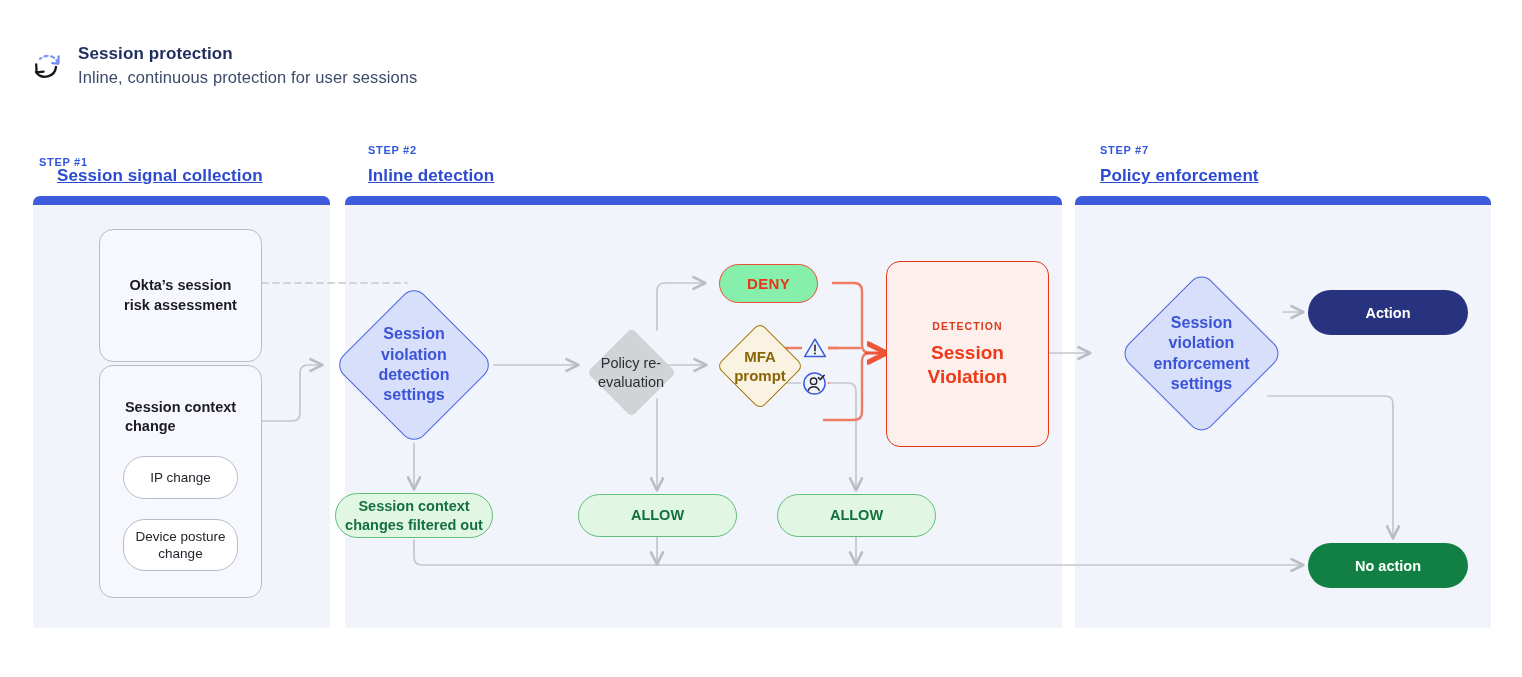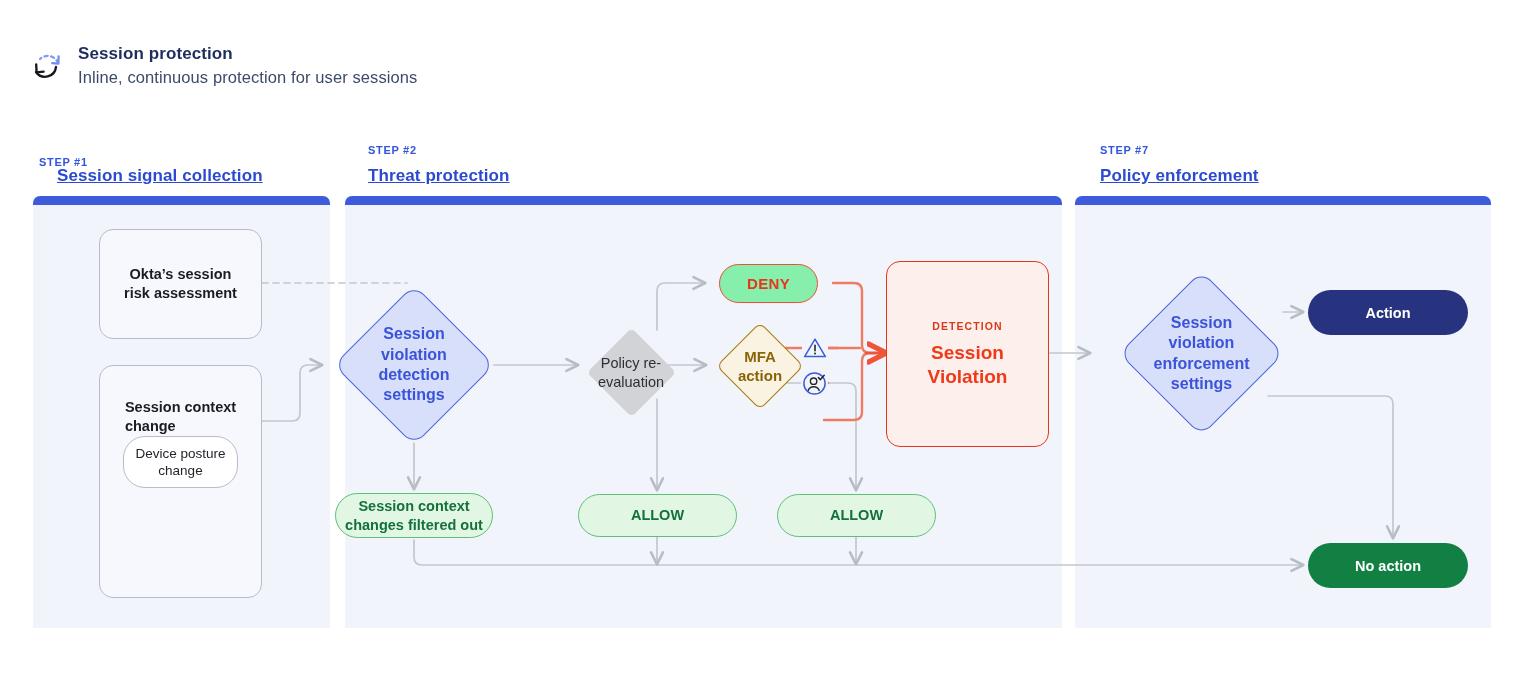--- a/index.html
+++ b/index.html
@@ -92,21 +92,21 @@
     </div>
     <div>
       <div class="header-title">Session protection</div>
       <div class="header-sub">Inline, continuous protection for user sessions</div>
     </div>
   </div>
 
   <div class="step-label" style="left:39px; top:144px;margin-top:12px;">STEP #1</div>
   <div class="step-title" style="left:57px; top:166px;">Session signal collection</div>
   <div class="step-label" style="left:368px; top:144px;">STEP #2</div>
-  <div class="step-title" style="left:368px; top:166px;">Threat protection</div>
+  <div class="step-title" style="left:368px; top:166px;">Inline detection</div>
   <div class="step-label" style="left:1100px; top:144px;">STEP #7</div>
   <div class="step-title" style="left:1100px; top:166px;">Policy enforcement</div>
 
   <div class="panel" style="left:33px;  top:196px; width:297px;  height:432px;"></div>
   <div class="panel" style="left:345px; top:196px; width:717px;  height:432px;"></div>
   <div class="panel" style="left:1075px;top:196px; width:416px;  height:432px;"></div>
 
   <svg class="edges">
     <defs>
       <marker id="ah-gray" markerWidth="9" markerHeight="9" refX="7.4" refY="4.5" orient="auto">
@@ -160,29 +160,32 @@
 
     <g fill="none" stroke="#ee7b63" stroke-width="2.4" stroke-linecap="round">
       <path d="M786,348 L802,348"></path>
       <path d="M828,348 L860,348"></path>
     </g>
     <g fill="none" stroke="#c3c6cc" stroke-width="1.7" stroke-linecap="round">
       <path d="M786,383 L801,383"></path>
     </g>
   </svg>
 
-  <div class="node card" style="left:99px; top:229px; width:163px; height:110px;">
+  <div class="node card" style="left:99px; top:229px; width:163px; height:133px;">
     <span class="card-label" style="white-space:pre-line;">Okta’s session
 risk assessment</span>
   </div>
 
   <div class="card" style="position:absolute; left:99px; top:365px; width:163px; height:233px; display:flex; flex-direction:column; align-items:center;">
     <span class="card-label" style="margin-top:32px; white-space:pre-line;">Session context
 change</span>
-    <div class="node chip" style="position:relative; left:0; top:0; margin-top:0; width:115px; height:52px; display:flex;">
+    <div class="node chip" style="position:relative; left:0; top:0; margin-top:20px; width:115px; height:43px; display:flex;">
+      <span style="white-space:pre-line;">IP change</span>
+    </div>
+    <div class="node chip" style="position:relative; left:0; top:0; margin-top:20px; width:115px; height:52px; display:flex;">
       <span style="white-space:pre-line;">Device posture
 change</span>
     </div>
   </div>
 
   <div class="diamond-wrap" style="left:357px; top:308px; width:114px; height:114px;">
     <div class="diamond blue"></div>
     <div class="diamond-text dt-blue" style="width:150px; margin-left:-18px; white-space:pre-line;">Session
 violation
 detection
@@ -195,21 +198,21 @@
 evaluation</div>
   </div>
 
   <div class="node pill pill-red" style="left:719px; top:264px; width:99px; height:39px;">
     <span>DENY</span>
   </div>
 
   <div class="diamond-wrap" style="left:729px; top:335px; width:62px; height:62px;">
     <div class="diamond gold" style="border-radius:7px;"></div>
     <div class="diamond-text dt-gold" style="width:100px; margin-left:-19px; white-space:pre-line;">MFA
-action</div>
+prompt</div>
   </div>
 
   <div class="badge-icon" style="left:802px; top:336px;">
     <svg width="26" height="24" viewBox="0 0 26 24">
       <rect x="0" y="0" width="26" height="24" fill="#f2f4fc"></rect>
       <path d="M13,3.2 L23.4,20.6 L2.6,20.6 Z" fill="#f2f4fc" stroke="#3b5cdb" stroke-width="1.5" stroke-linejoin="round"></path>
       <path d="M13,9.3 L13,14.8" stroke="#22252c" stroke-width="1.6" stroke-linecap="round"></path>
       <circle cx="13" cy="17.6" r="1" fill="#22252c"></circle>
     </svg>
   </div>

